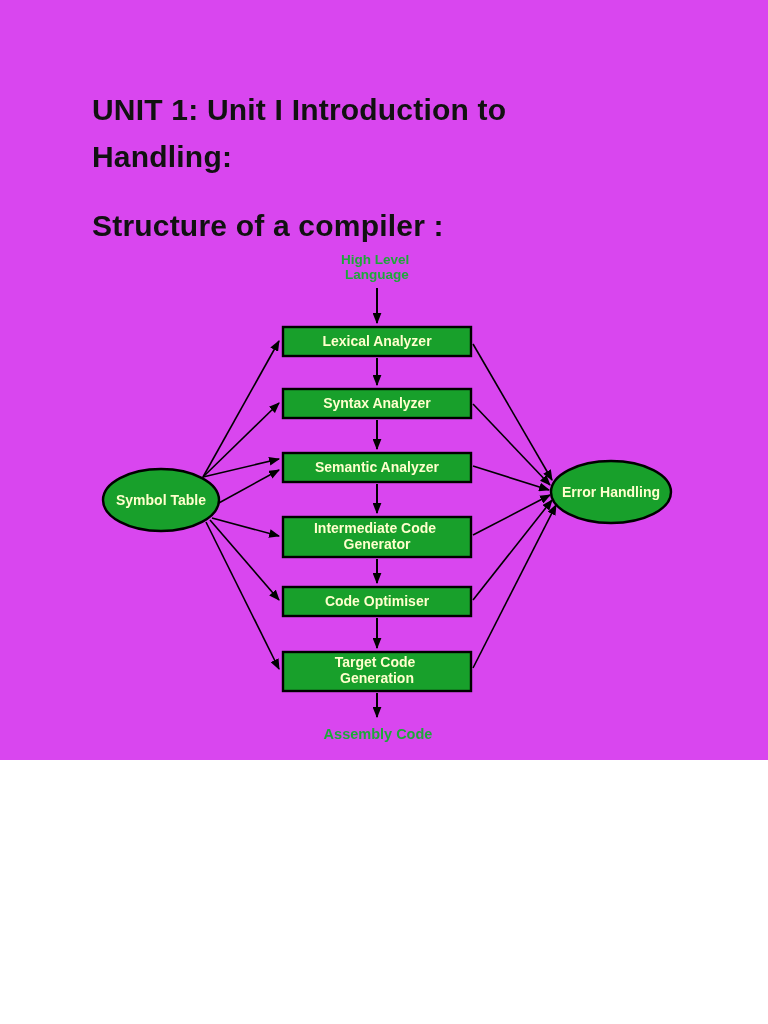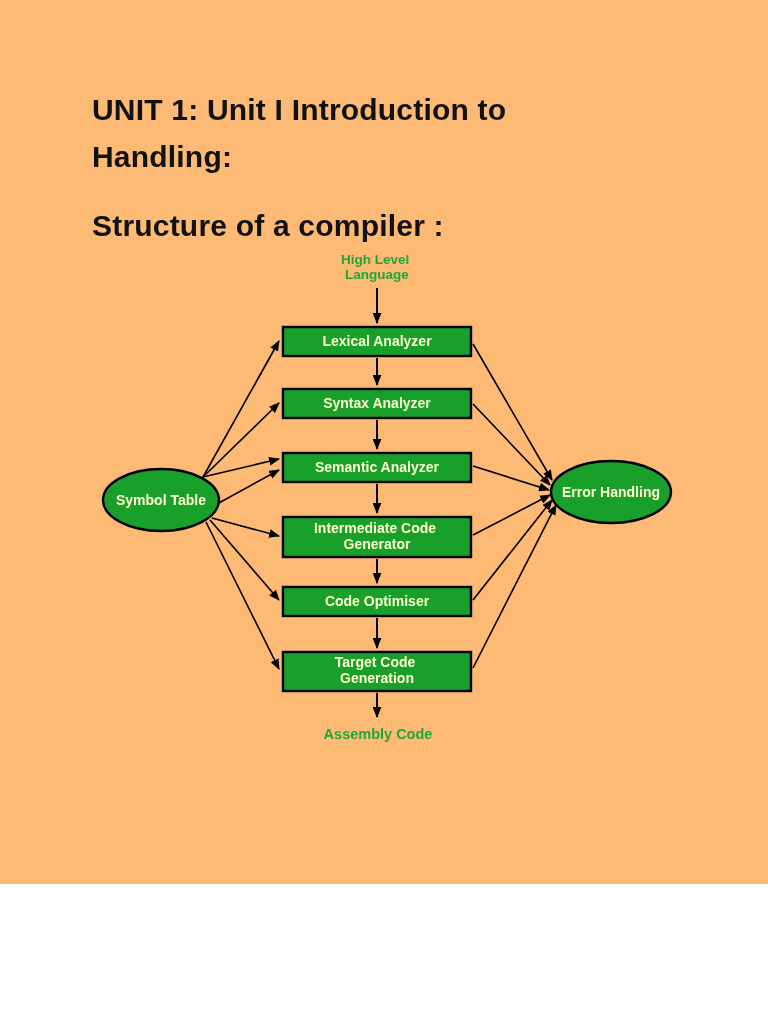--- a/index.html
+++ b/index.html
@@ -1,19 +1,19 @@
 <!DOCTYPE html>
 <html><head>
 <meta charset="utf-8">
 <style>
   html,body{margin:0;padding:0;background:#ffffff;}
   .page{
     position:relative;
-    width:768px;height:884px;
-    background:#fdba74;
+    width:768px;height:760px;
+    background:#d946ef;
     overflow:hidden;
     font-family:"Liberation Sans","DejaVu Sans",sans-serif;
   }
   .doc-title{
     position:absolute;left:92px;top:86px;
     font-size:30px;font-weight:bold;color:#111111;
     line-height:47px;letter-spacing:0.2px;
   }
   .doc-title span{display:block;}
   .section-heading{

